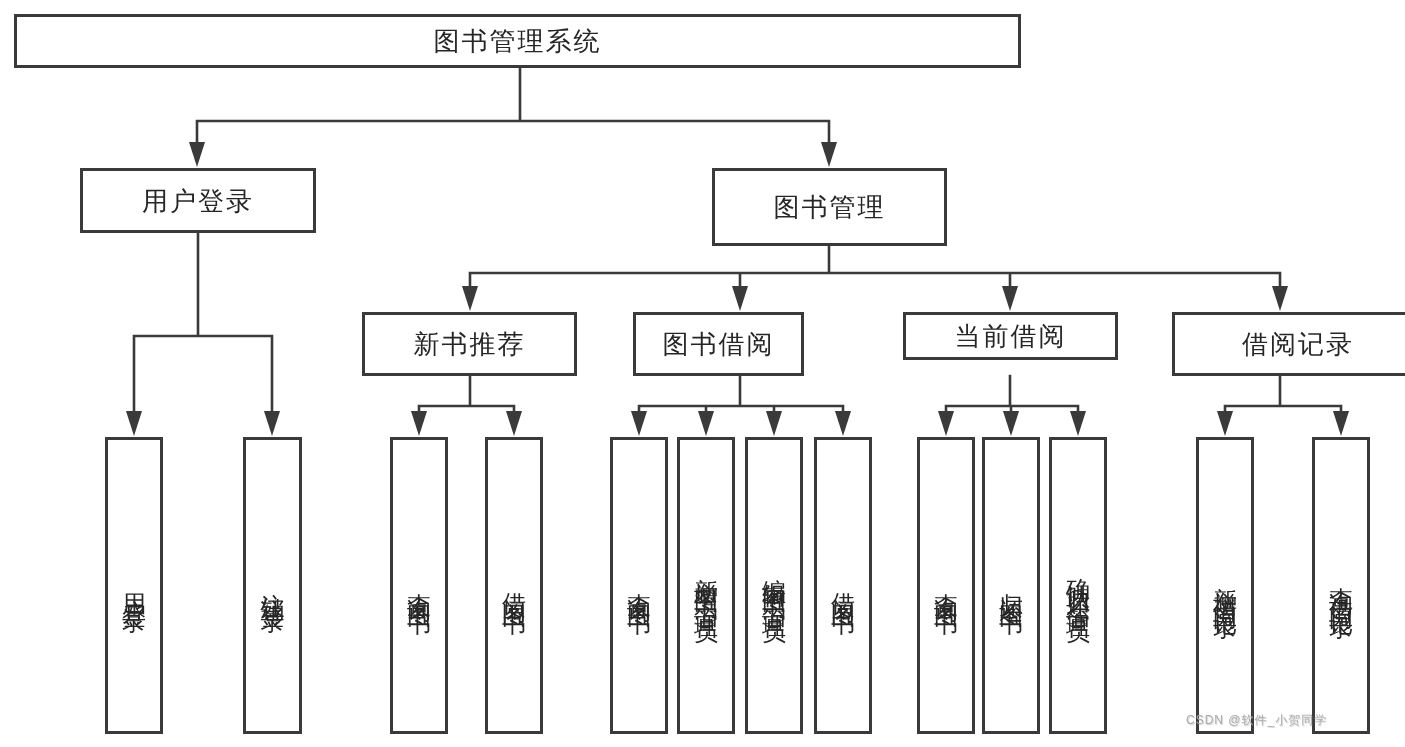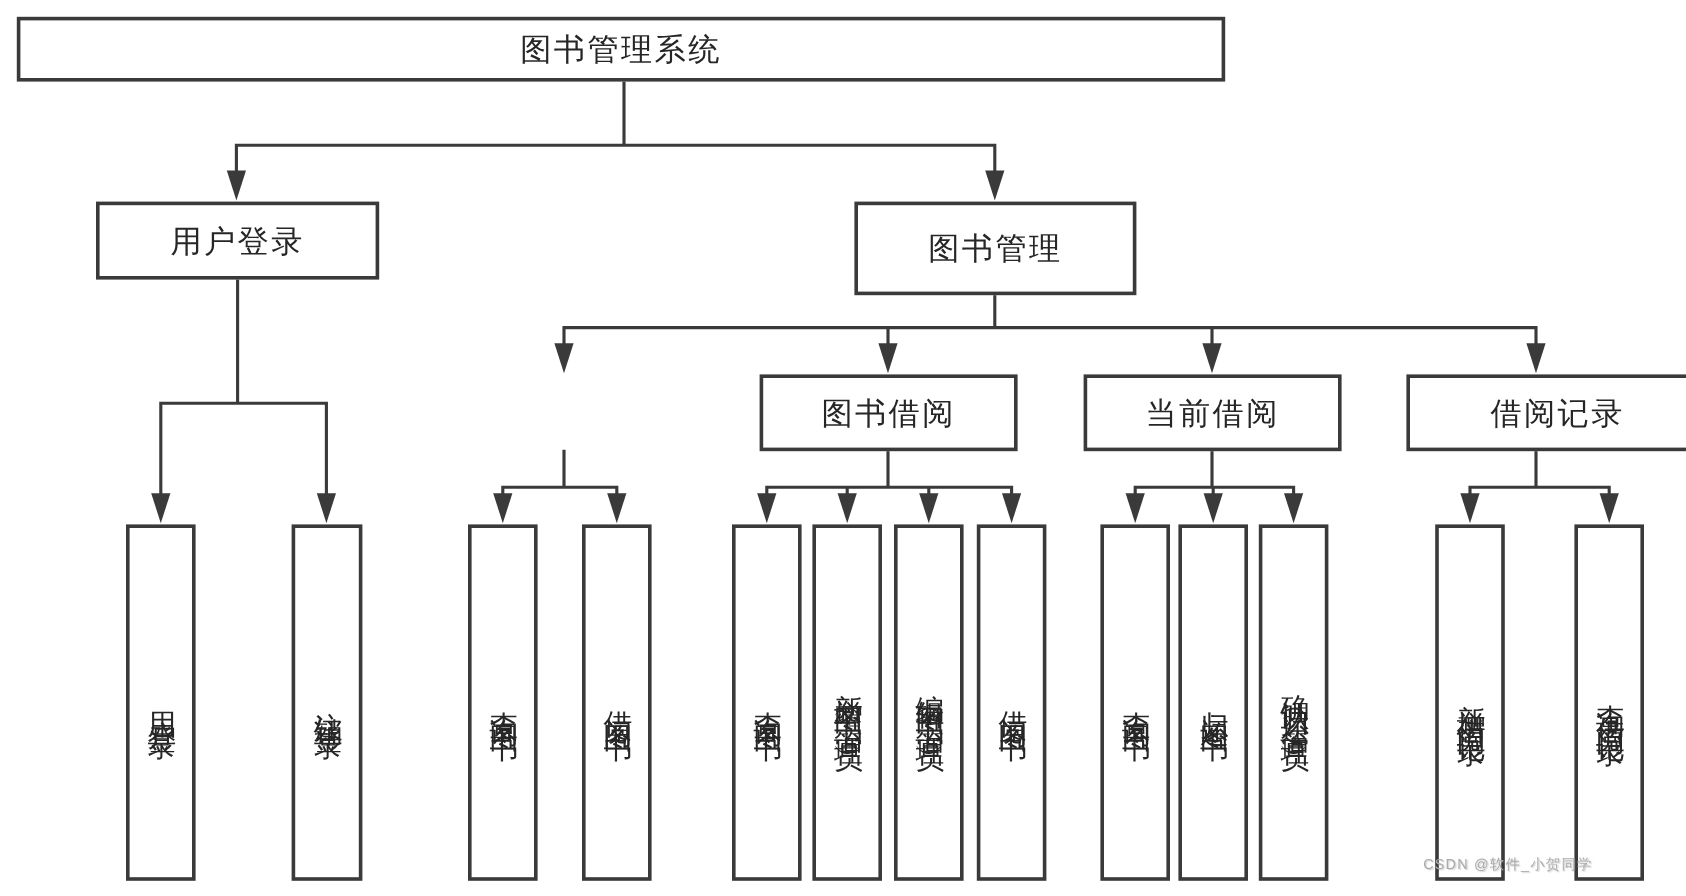--- a/index.html
+++ b/index.html
@@ -94,24 +94,27 @@
     <span class="lbl">图书管理系统</span>
   </div>
 
   <div class="node" style="left:80px;top:168px;width:236px;height:65px">
     <span class="lbl">用户登录</span>
   </div>
   <div class="node" style="left:712px;top:168px;width:235px;height:78px">
     <span class="lbl">图书管理</span>
   </div>
 
-  <div class="node" style="left:633px;top:312px;width:215px;height:64px">
+  <div class="node" style="left:362px;top:312px;width:215px;height:64px">
+    <span class="lbl">新书推荐</span>
+  </div>
+  <div class="node" style="left:633px;top:312px;width:171px;height:64px">
     <span class="lbl">图书借阅</span>
   </div>
-  <div class="node" style="left:903px;top:312px;width:215px;height:64px">
+  <div class="node" style="left:903px;top:312px;width:215px;height:48px">
     <span class="lbl">当前借阅</span>
   </div>
   <div class="node" style="left:1172px;top:312px;width:252px;height:64px">
     <span class="lbl">借阅记录</span>
   </div>
 
   <div class="node leaf" style="left:105px;top:437px;width:58px;height:297px">
     <span class="lbl">用户登录</span>
   </div>
   <div class="node leaf" style="left:243px;top:437px;width:59px;height:297px">

